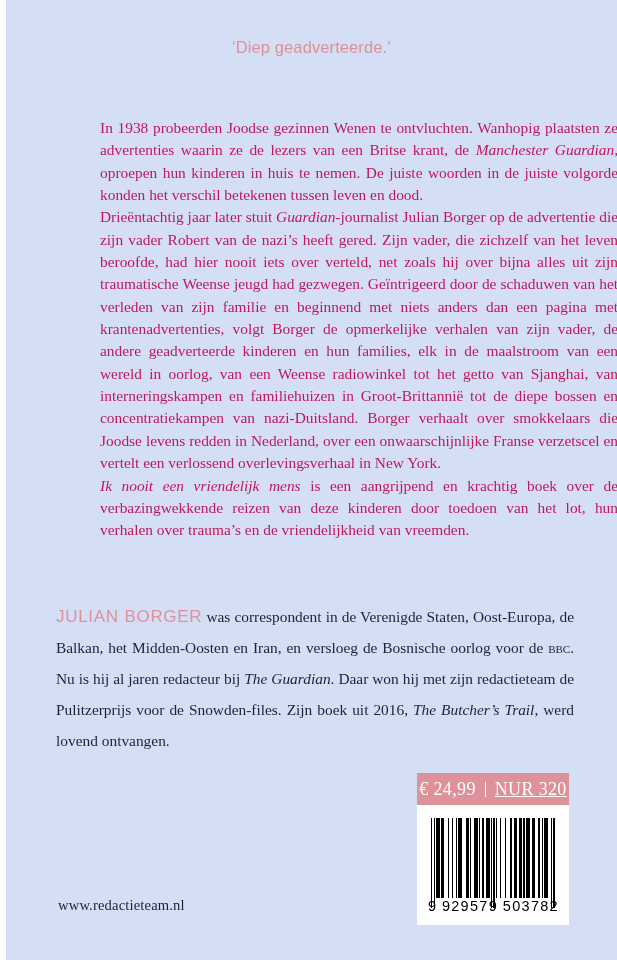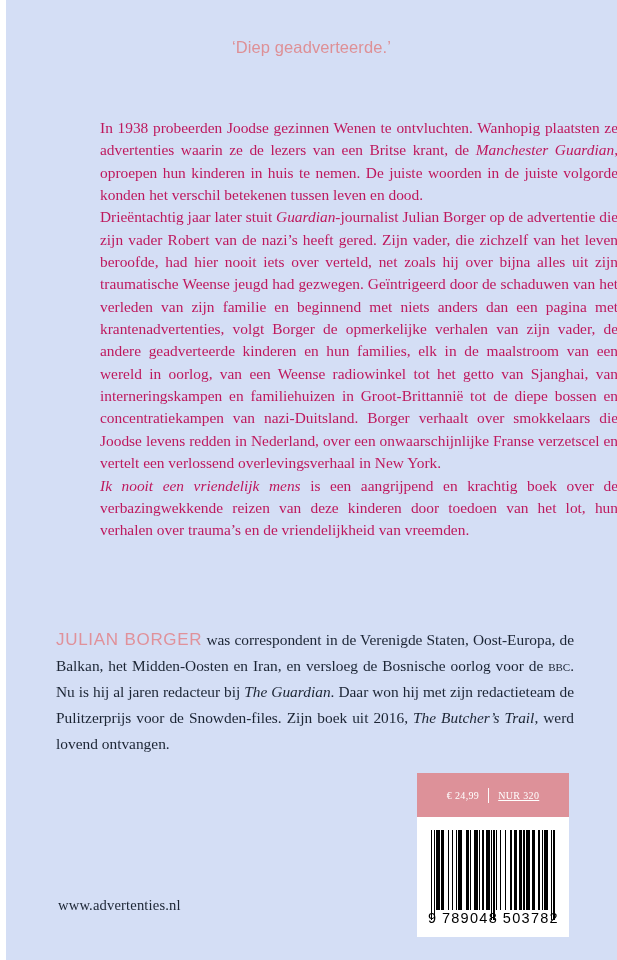--- a/index.html
+++ b/index.html
@@ -68,25 +68,25 @@
   }
   .smallcaps {
     font-variant: small-caps;
     font-size: 1.02em;
   }
 
   
   .bio {
     position: absolute;
     left: 50px;
-    top: 627px;
+    top: 601px;
     width: 518px;
     color: #1b2433;
     font-size: 15.4px;
-    line-height: 26px;
+    line-height: 31px;
     text-align: justify;
     text-justify: inter-word;
   }
   .bio p { margin: 0; }
   .bio .author-name {
     font-family: "Liberation Sans", "DejaVu Sans", sans-serif;
     color: #e0919a;
     font-size: 17px;
     letter-spacing: 0.7px;
     font-weight: 400;
@@ -104,27 +104,27 @@
   }
 
   
   .barcode-block {
     position: absolute;
     left: 411px;
     top: 773px;
     width: 152px;
   }
   .price-banner {
-    height: 44px;
+    height: 32px;
     background: #dd9199;
     color: #ffffff;
     display: flex;
     align-items: center;
     justify-content: center;
-    font-size: 10px;
+    font-size: 18px;
     letter-spacing: 0.35px;
   }
   .price-banner .price { padding-right: 9px; }
   .price-banner .sep {
     width: 1px;
     height: 15px;
     background: #ffffff;
     opacity: 0.95;
   }
   .price-banner .nur { padding-left: 9px; text-decoration: underline; }
@@ -249,21 +249,21 @@
           <i style="width: 1.30526px;"></i>
           <i style="width: 1.30526px; background: transparent;"></i>
           <i style="width: 3.91579px;"></i>
           <i style="width: 2.61053px; background: transparent;"></i>
           <i class="tall" style="width: 1.30526px;"></i>
           <i class="tall" style="width: 1.30526px; background: transparent;"></i>
           <i class="tall" style="width: 1.30526px;"></i>
         </div>
       <div class="barcode-digits">
         <span class="lead">9</span>
-        <span class="grp">789048</span>
+        <span class="grp">929579</span>
         <span class="grp">503782</span>
       </div>
     </div>
   </div>
 
-  <div class="website">www.advertenties.nl</div>
+  <div class="website">www.redactieteam.nl</div>
 
 </div>
 
 </body></html>

